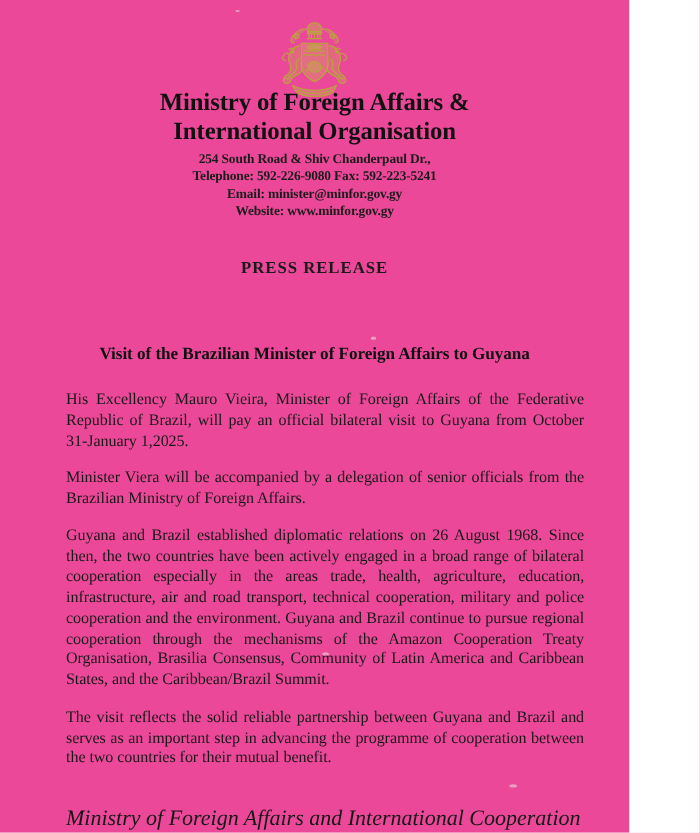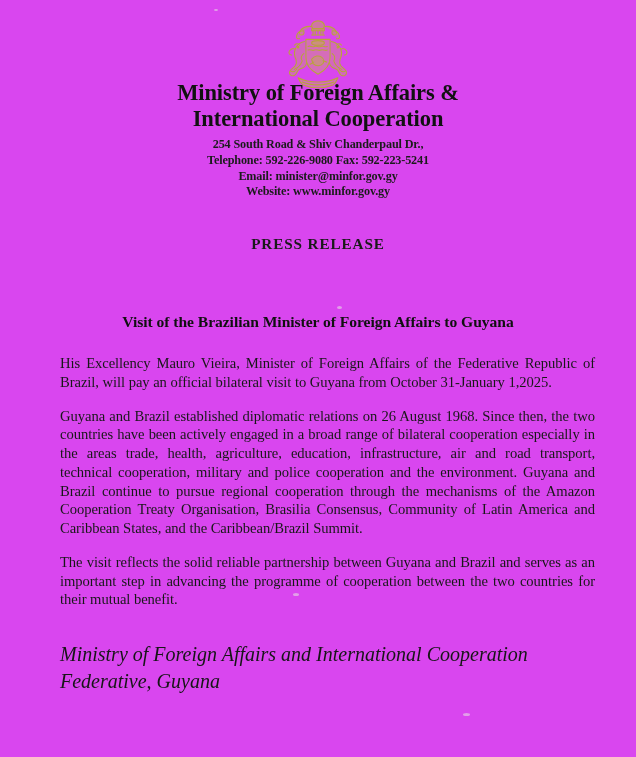--- a/index.html
+++ b/index.html
@@ -10,24 +10,24 @@
   }
   body {
     width: 636px;
     height: 757px;
     overflow: hidden;
     font-family: "Liberation Serif", "DejaVu Serif", serif;
     color: #1a1a1a;
     position: relative;
   }
   .page {
-    width: 636px;
+    width: 572px;
     height: 757px;
     position: relative;
-    background: #d946ef;
+    background: #ec4899;
     box-sizing: border-box;
   }
 
   
   .crest-wrap {
     width: 100%;
     text-align: center;
     padding-top: 18px;
     height: 78px;
     box-sizing: border-box;
@@ -169,36 +169,37 @@
 
         <path d="M22 84 c8 4 18 6 28 6 c10 0 20 -2 28 -6 c-2 5 -4 8 -7 10 c-7 3 -14 4 -21 4 c-7 0 -14 -1 -21 -4 c-3 -2 -5 -5 -7 -10 z" fill="#cdb855" fill-opacity="0.35"></path>
         <path d="M28 90 c7 3 15 4 22 4 c7 0 15 -1 22 -4"></path>
       </g>
     </svg>
   </div>
 
   <div class="letterhead">
     <div class="org-title">
       <span>Ministry of Foreign Affairs &amp;</span><br>
-      <span>International Cooperation</span>
+      <span>International Organisation</span>
     </div>
     <div class="contact-block">
       <span class="contact-line">254 South Road &amp; Shiv Chanderpaul Dr.,</span>
       <span class="contact-line">Telephone: 592-226-9080 Fax: 592-223-5241</span>
       <span class="contact-line">Email: minister@minfor.gov.gy</span>
       <span class="contact-line">Website: www.minfor.gov.gy</span>
     </div>
   </div>
 
   <div class="press-release">PRESS RELEASE</div>
 
   <div class="headline">Visit of the Brazilian Minister of Foreign Affairs to Guyana</div>
 
   <div class="body-area">
     <p class="para">His Excellency Mauro Vieira, Minister of Foreign Affairs of the Federative Republic of Brazil, will pay an official bilateral visit to Guyana from October 31-January 1,2025.</p>
+    <p class="para">Minister Viera will be accompanied by a delegation of senior officials from the Brazilian Ministry of Foreign Affairs.</p>
     <p class="para">Guyana and Brazil established diplomatic relations on 26 August 1968. Since then, the two countries have been actively engaged in a broad range of bilateral cooperation especially in the areas trade, health, agriculture, education, infrastructure, air and road transport, technical cooperation, military and police cooperation and the environment. Guyana and Brazil continue to pursue regional cooperation through the mechanisms of the Amazon Cooperation Treaty Organisation, Brasilia Consensus, Community of Latin America and Caribbean States, and the Caribbean/Brazil Summit.</p>
     <p class="para"> The visit reflects the solid reliable partnership between Guyana and Brazil and serves as an important step in advancing the programme of cooperation between the two countries for their mutual benefit.</p>
   </div>
 
   <div class="signature">
     <span class="sig-line">Ministry of Foreign Affairs and International Cooperation</span>
     <span class="sig-line">Federative, Guyana</span>
   </div>
 
   <div class="speckle" style="left:214px; top:9px; width:4px; height:2px;"></div>

